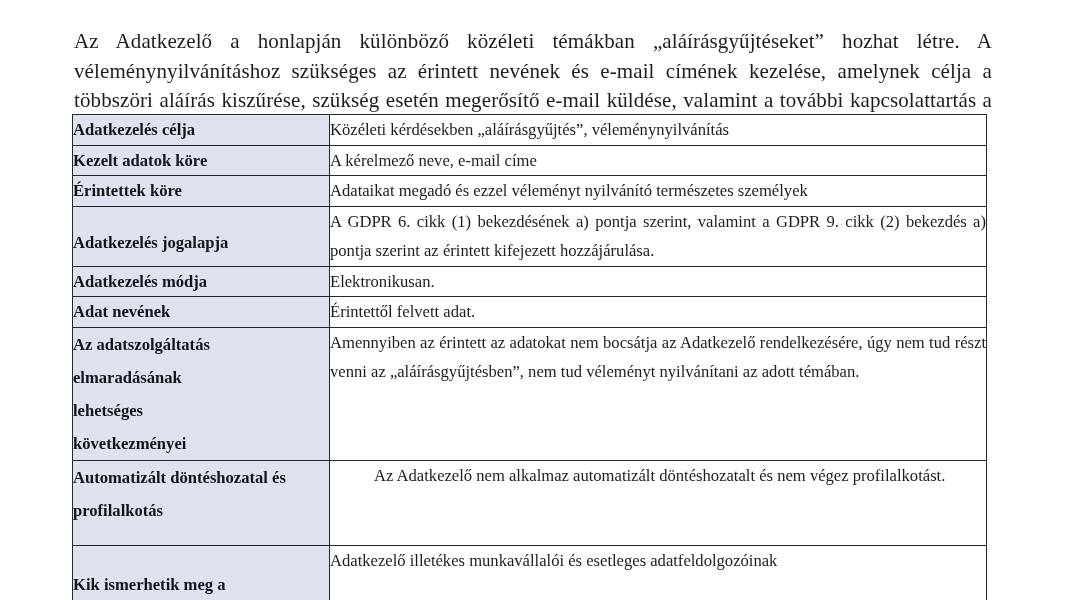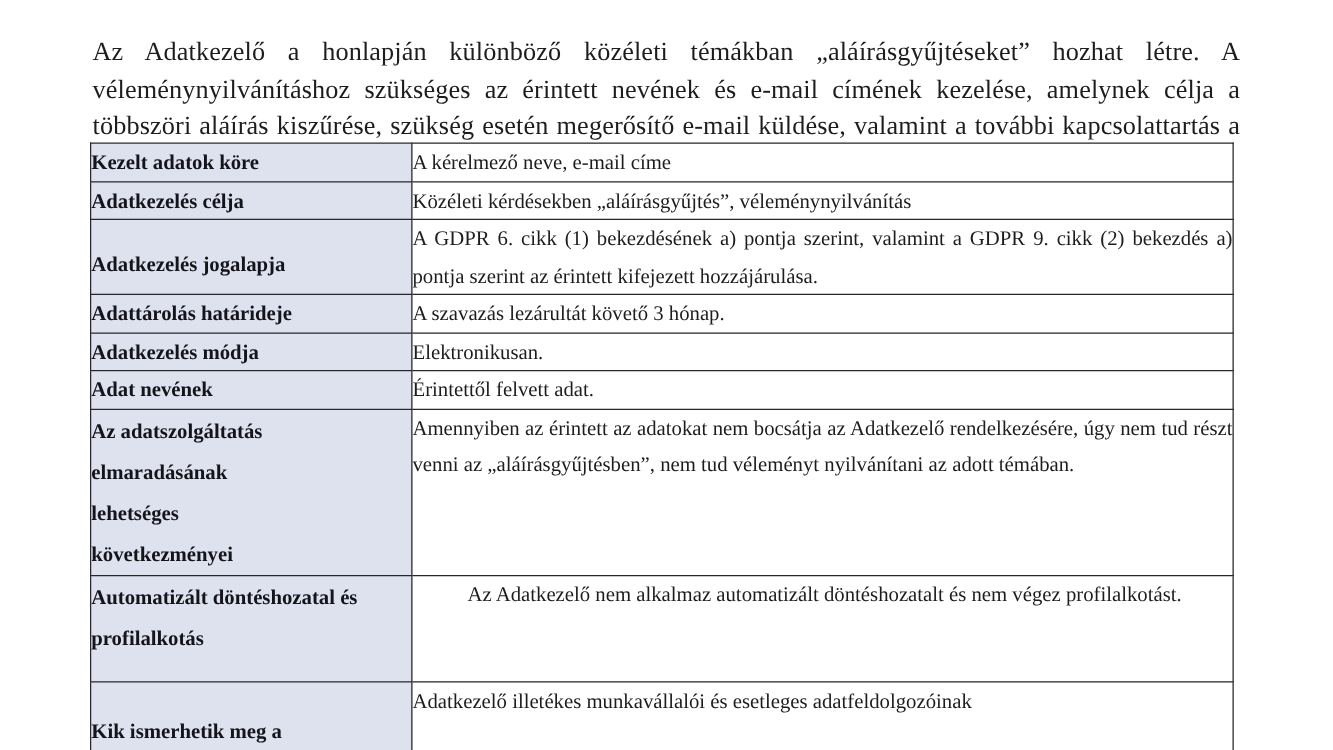--- a/index.html
+++ b/index.html
@@ -86,54 +86,54 @@
 
 <div class="page">
 
   <p class="intro">Az Adatkezelő a honlapján különböző közéleti témákban „aláírásgyűjtéseket” hozhat létre. A véleménynyilvánításhoz szükséges az érintett nevének és e-mail címének kezelése, amelynek célja a többszöri aláírás kiszűrése, szükség esetén megerősítő e-mail küldése, valamint a további kapcsolattartás a témában.</p>
 
   <table class="gdpr-table">
     <tbody>
 
       <tr>
         <td class="label-cell">
+          <p>Adatkezelés célja</p>
+        </td>
+        <td class="value-cell plain">
+          <p>Közéleti kérdésekben „aláírásgyűjtés”, véleménynyilvánítás</p>
+        </td>
+      </tr>
+
+      <tr>
+        <td class="label-cell">
           <p>Kezelt adatok köre</p>
         </td>
         <td class="value-cell plain">
           <p>A kérelmező neve, e-mail címe</p>
         </td>
       </tr>
 
       <tr>
         <td class="label-cell">
-          <p>Adatkezelés célja</p>
+          <p>Érintettek köre</p>
         </td>
         <td class="value-cell plain">
-          <p>Közéleti kérdésekben „aláírásgyűjtés”, véleménynyilvánítás</p>
+          <p>Adataikat megadó és ezzel véleményt nyilvánító természetes személyek</p>
         </td>
       </tr>
-
 
       <tr>
         <td class="label-cell" style="padding-top:21px;margin-top:32px;">
           <p>Adatkezelés jogalapja</p>
         </td>
         <td class="value-cell">
           <p>A GDPR 6. cikk (1) bekezdésének a) pontja szerint, valamint a GDPR 9. cikk (2) bekezdés a) pontja szerint az érintett kifejezett hozzájárulása.</p>
         </td>
       </tr>
 
-      <tr>
-        <td class="label-cell">
-          <p>Adattárolás határideje</p>
-        </td>
-        <td class="value-cell plain">
-          <p>A szavazás lezárultát követő 3 hónap.</p>
-        </td>
-      </tr>
 
       <tr>
         <td class="label-cell">
           <p>Adatkezelés módja</p>
         </td>
         <td class="value-cell plain">
           <p>Elektronikusan.</p>
         </td>
       </tr>
 

